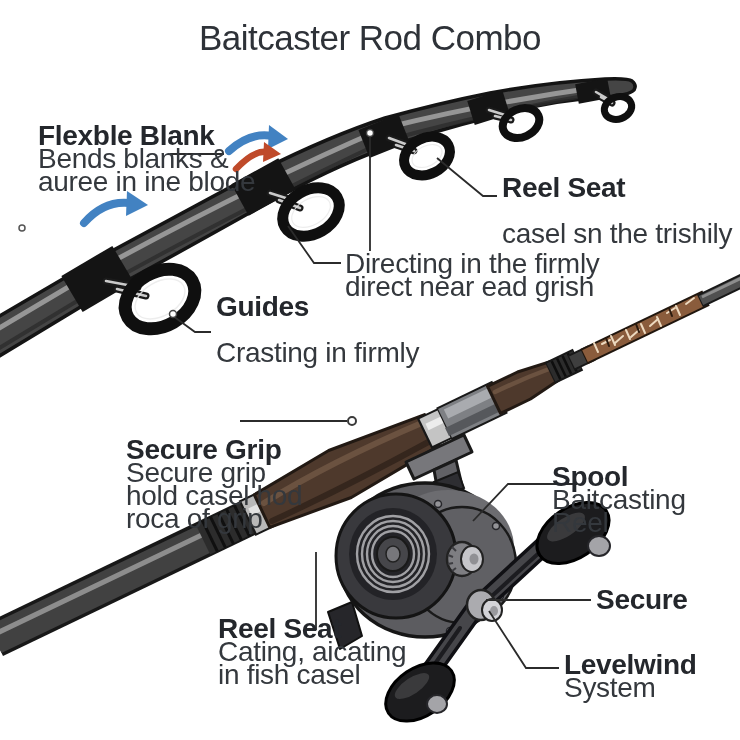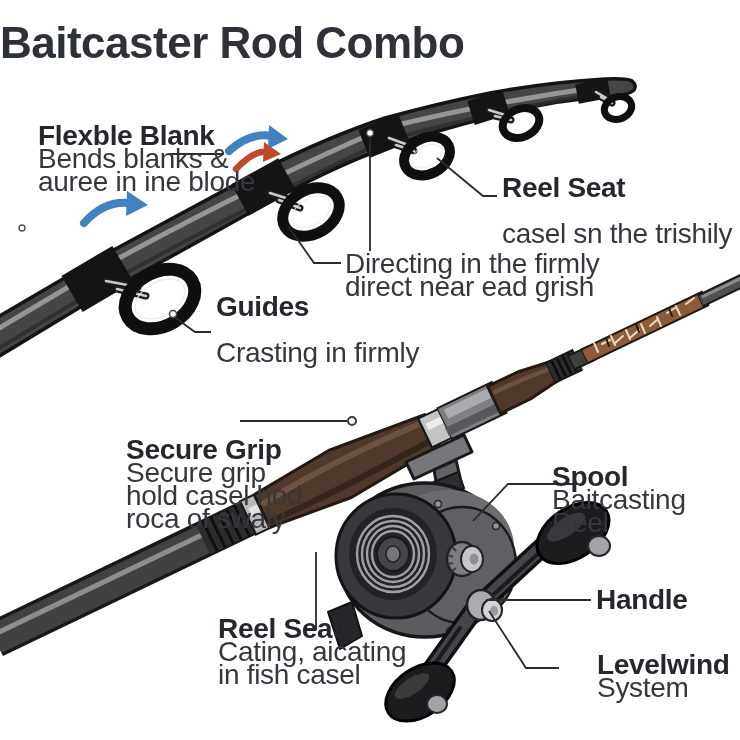--- a/index.html
+++ b/index.html
@@ -1,20 +1,20 @@
 <!DOCTYPE html>
 <html><head>
 <meta charset="utf-8">
 <style>
   html,body{margin:0;padding:0;background:#ffffff;}
   #stage{position:relative;width:740px;height:740px;background:#ffffff;overflow:hidden;
          font-family:"Liberation Sans","DejaVu Sans",sans-serif;}
   #art{position:absolute;left:0;top:0;}
-  .title{position:absolute;left:0;top:18px;width:740px;text-align:left;
-         font-size:44px;font-weight:700;letter-spacing:-0.5px;color:#2e3238;}
+  .title{position:absolute;left:0;top:18px;width:740px;text-align:center;
+         font-size:35px;font-weight:400;letter-spacing:-0.5px;color:#2e3238;}
   .label{position:absolute;font-size:28px;line-height:23px;letter-spacing:-0.3px;color:#34383d;}
   .label .hd{display:block;font-weight:700;color:#24272c;}
   .inline-hd{font-weight:700;color:#24272c;}
 </style>
 </head>
 <body>
 
 <div id="stage">
 
 <svg id="art" width="740" height="740" viewBox="0 0 740 740">
@@ -267,35 +267,35 @@
   <div class="label" style="left:216px;top:295px;">
     <span class="hd">Guides</span>
     <br>
     <span>Crasting in firmly</span>
   </div>
 
   <div class="label" style="left:126px;top:391px;margin-top:47px;">
     <span class="hd">Secure Grip</span>
     <span>Secure grip</span><br>
     <span>hold casel hod</span><br>
-    <span>roca of swaly</span>
+    <span>roca of grip</span>
   </div>
 
   <div class="label" style="left:552px;top:465px;">
     <span class="hd">Spool</span>
     <span>Baitcasting Reel</span>
   </div>
 
   <div class="label" style="left:596px;top:588px;">
-    <span class="hd">Handle</span>
+    <span class="hd">Secure</span>
   </div>
 
   <div class="label" style="left:218px;top:617px;">
     <span class="hd">Reel Seat</span>
     <span>Cating, aicating</span><br>
     <span>in fish casel</span>
   </div>
 
-  <div class="label" style="left:564px;top:653px;margin-left:33px;">
+  <div class="label" style="left:564px;top:653px;">
     <span class="inline-hd">Levelwind</span><span> System</span>
   </div>
 
 </div>
 
 </body></html>

